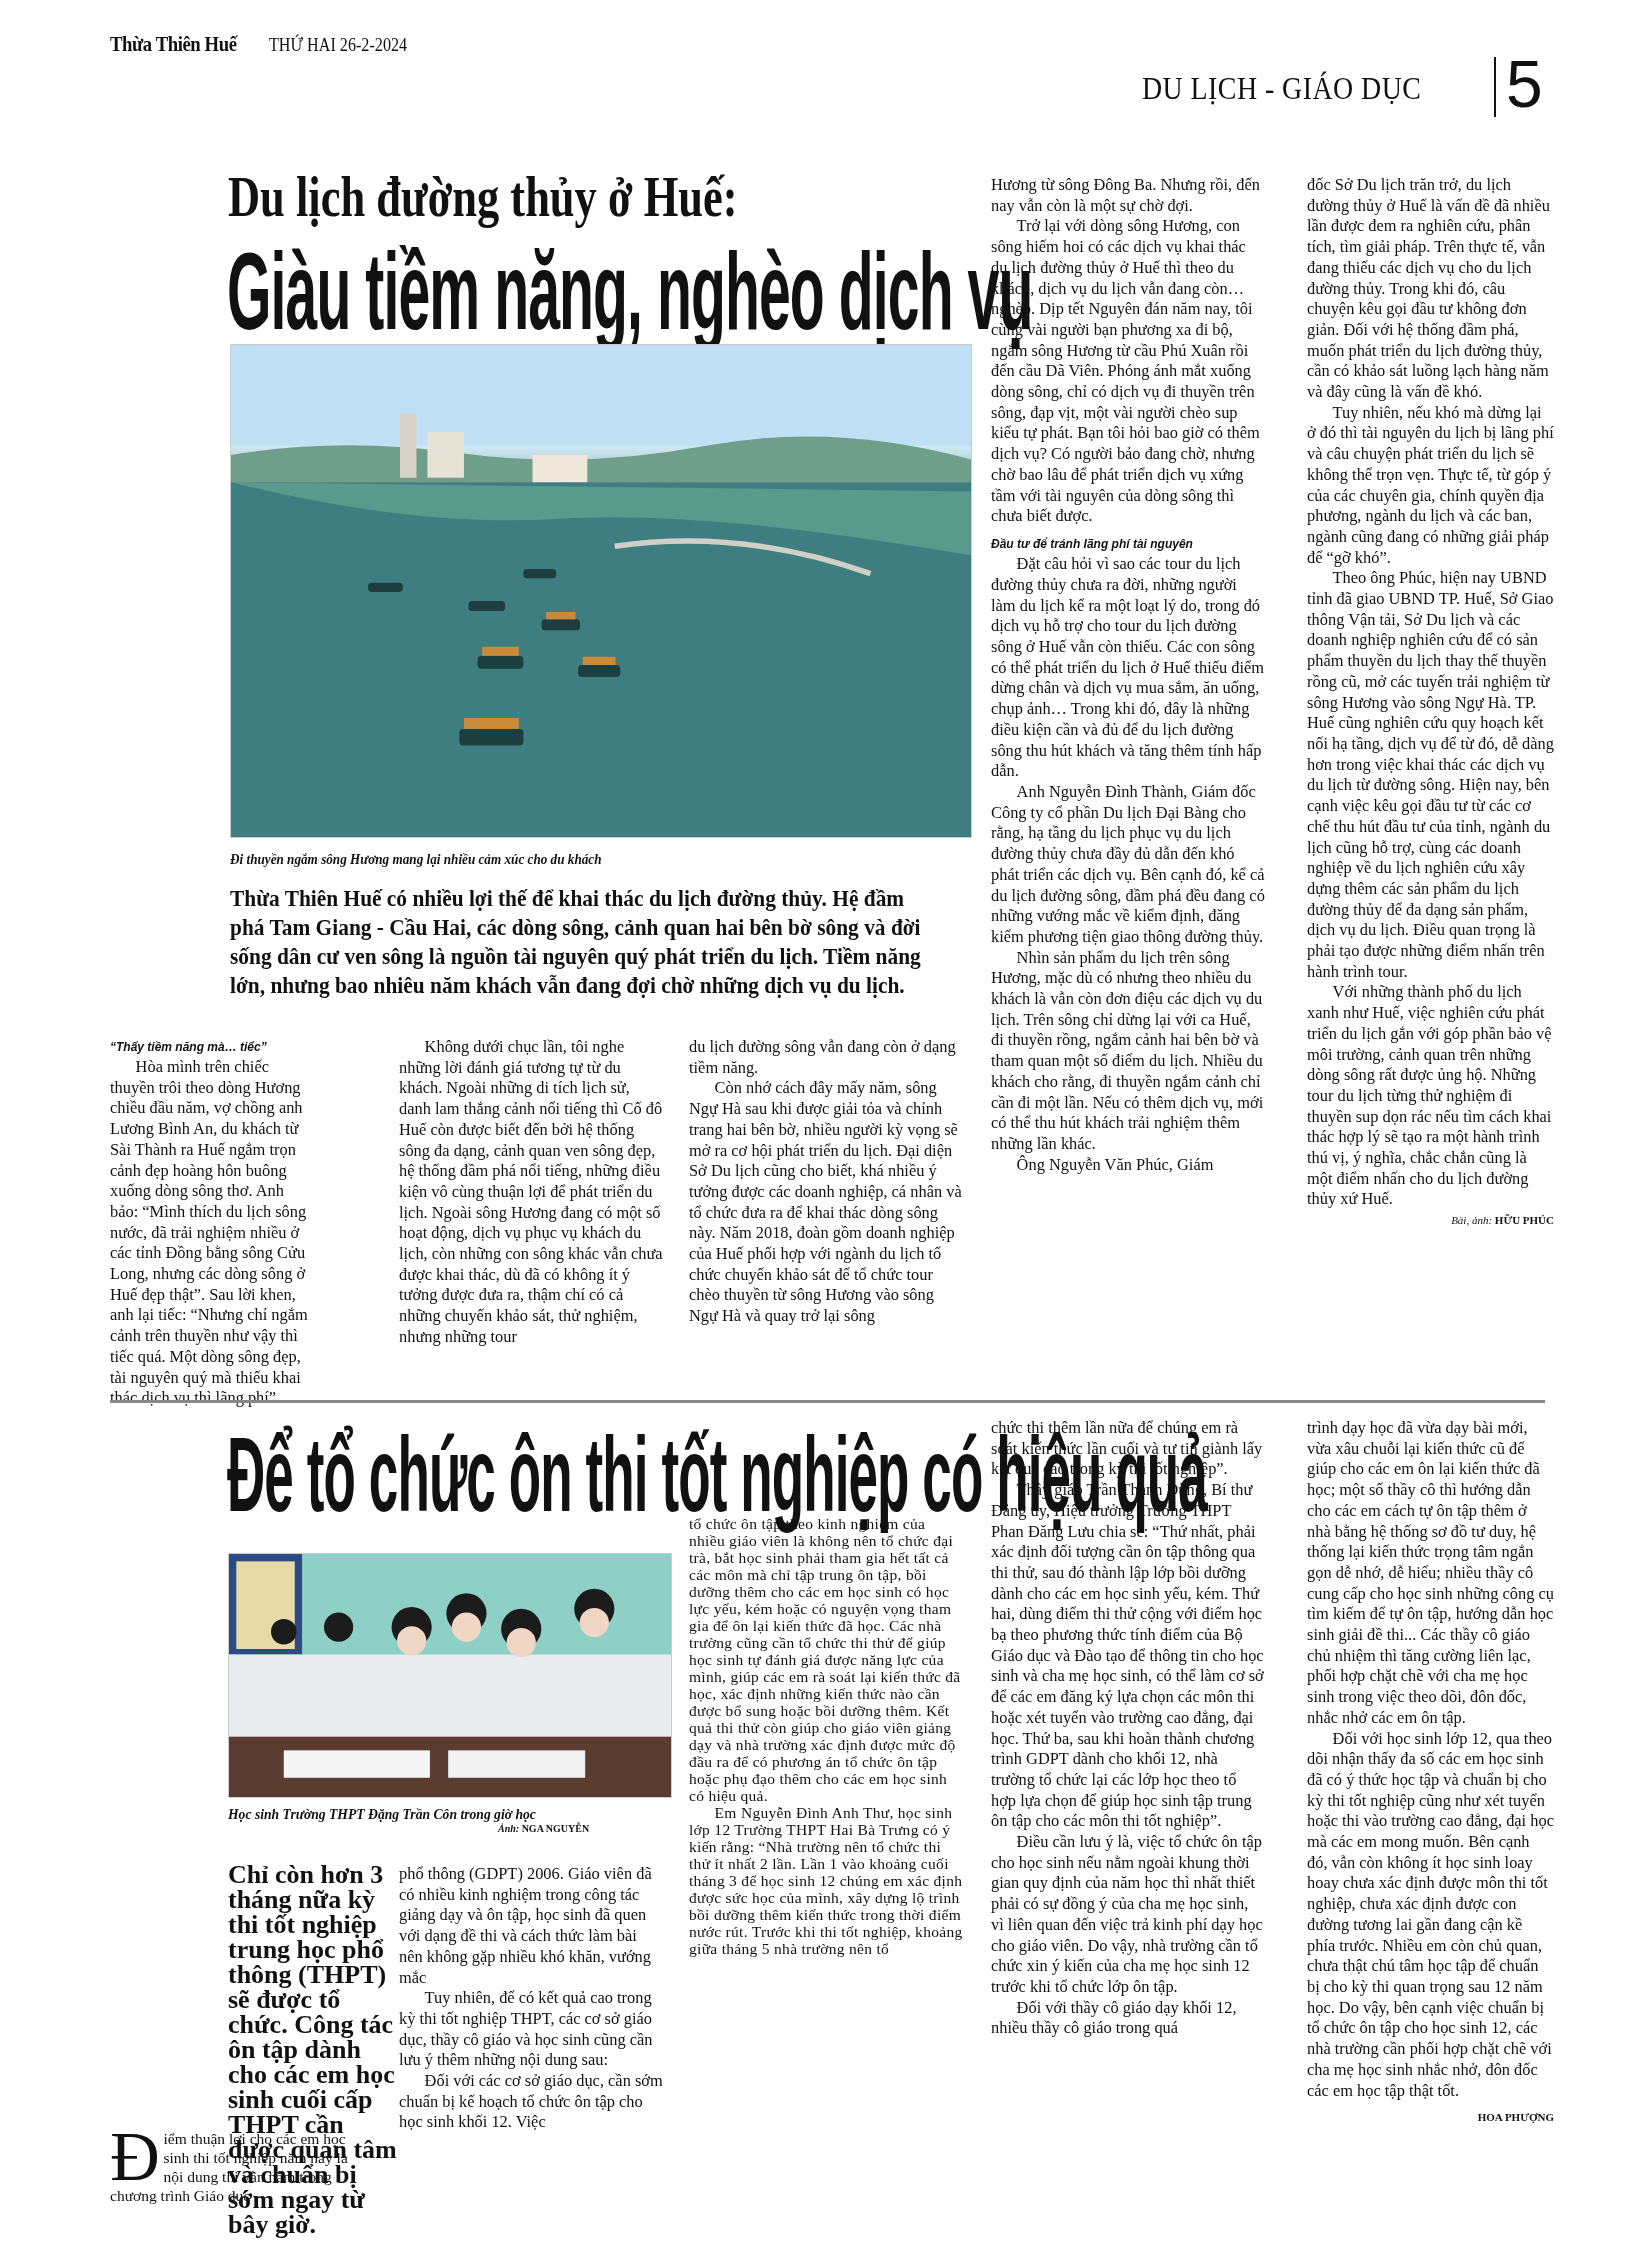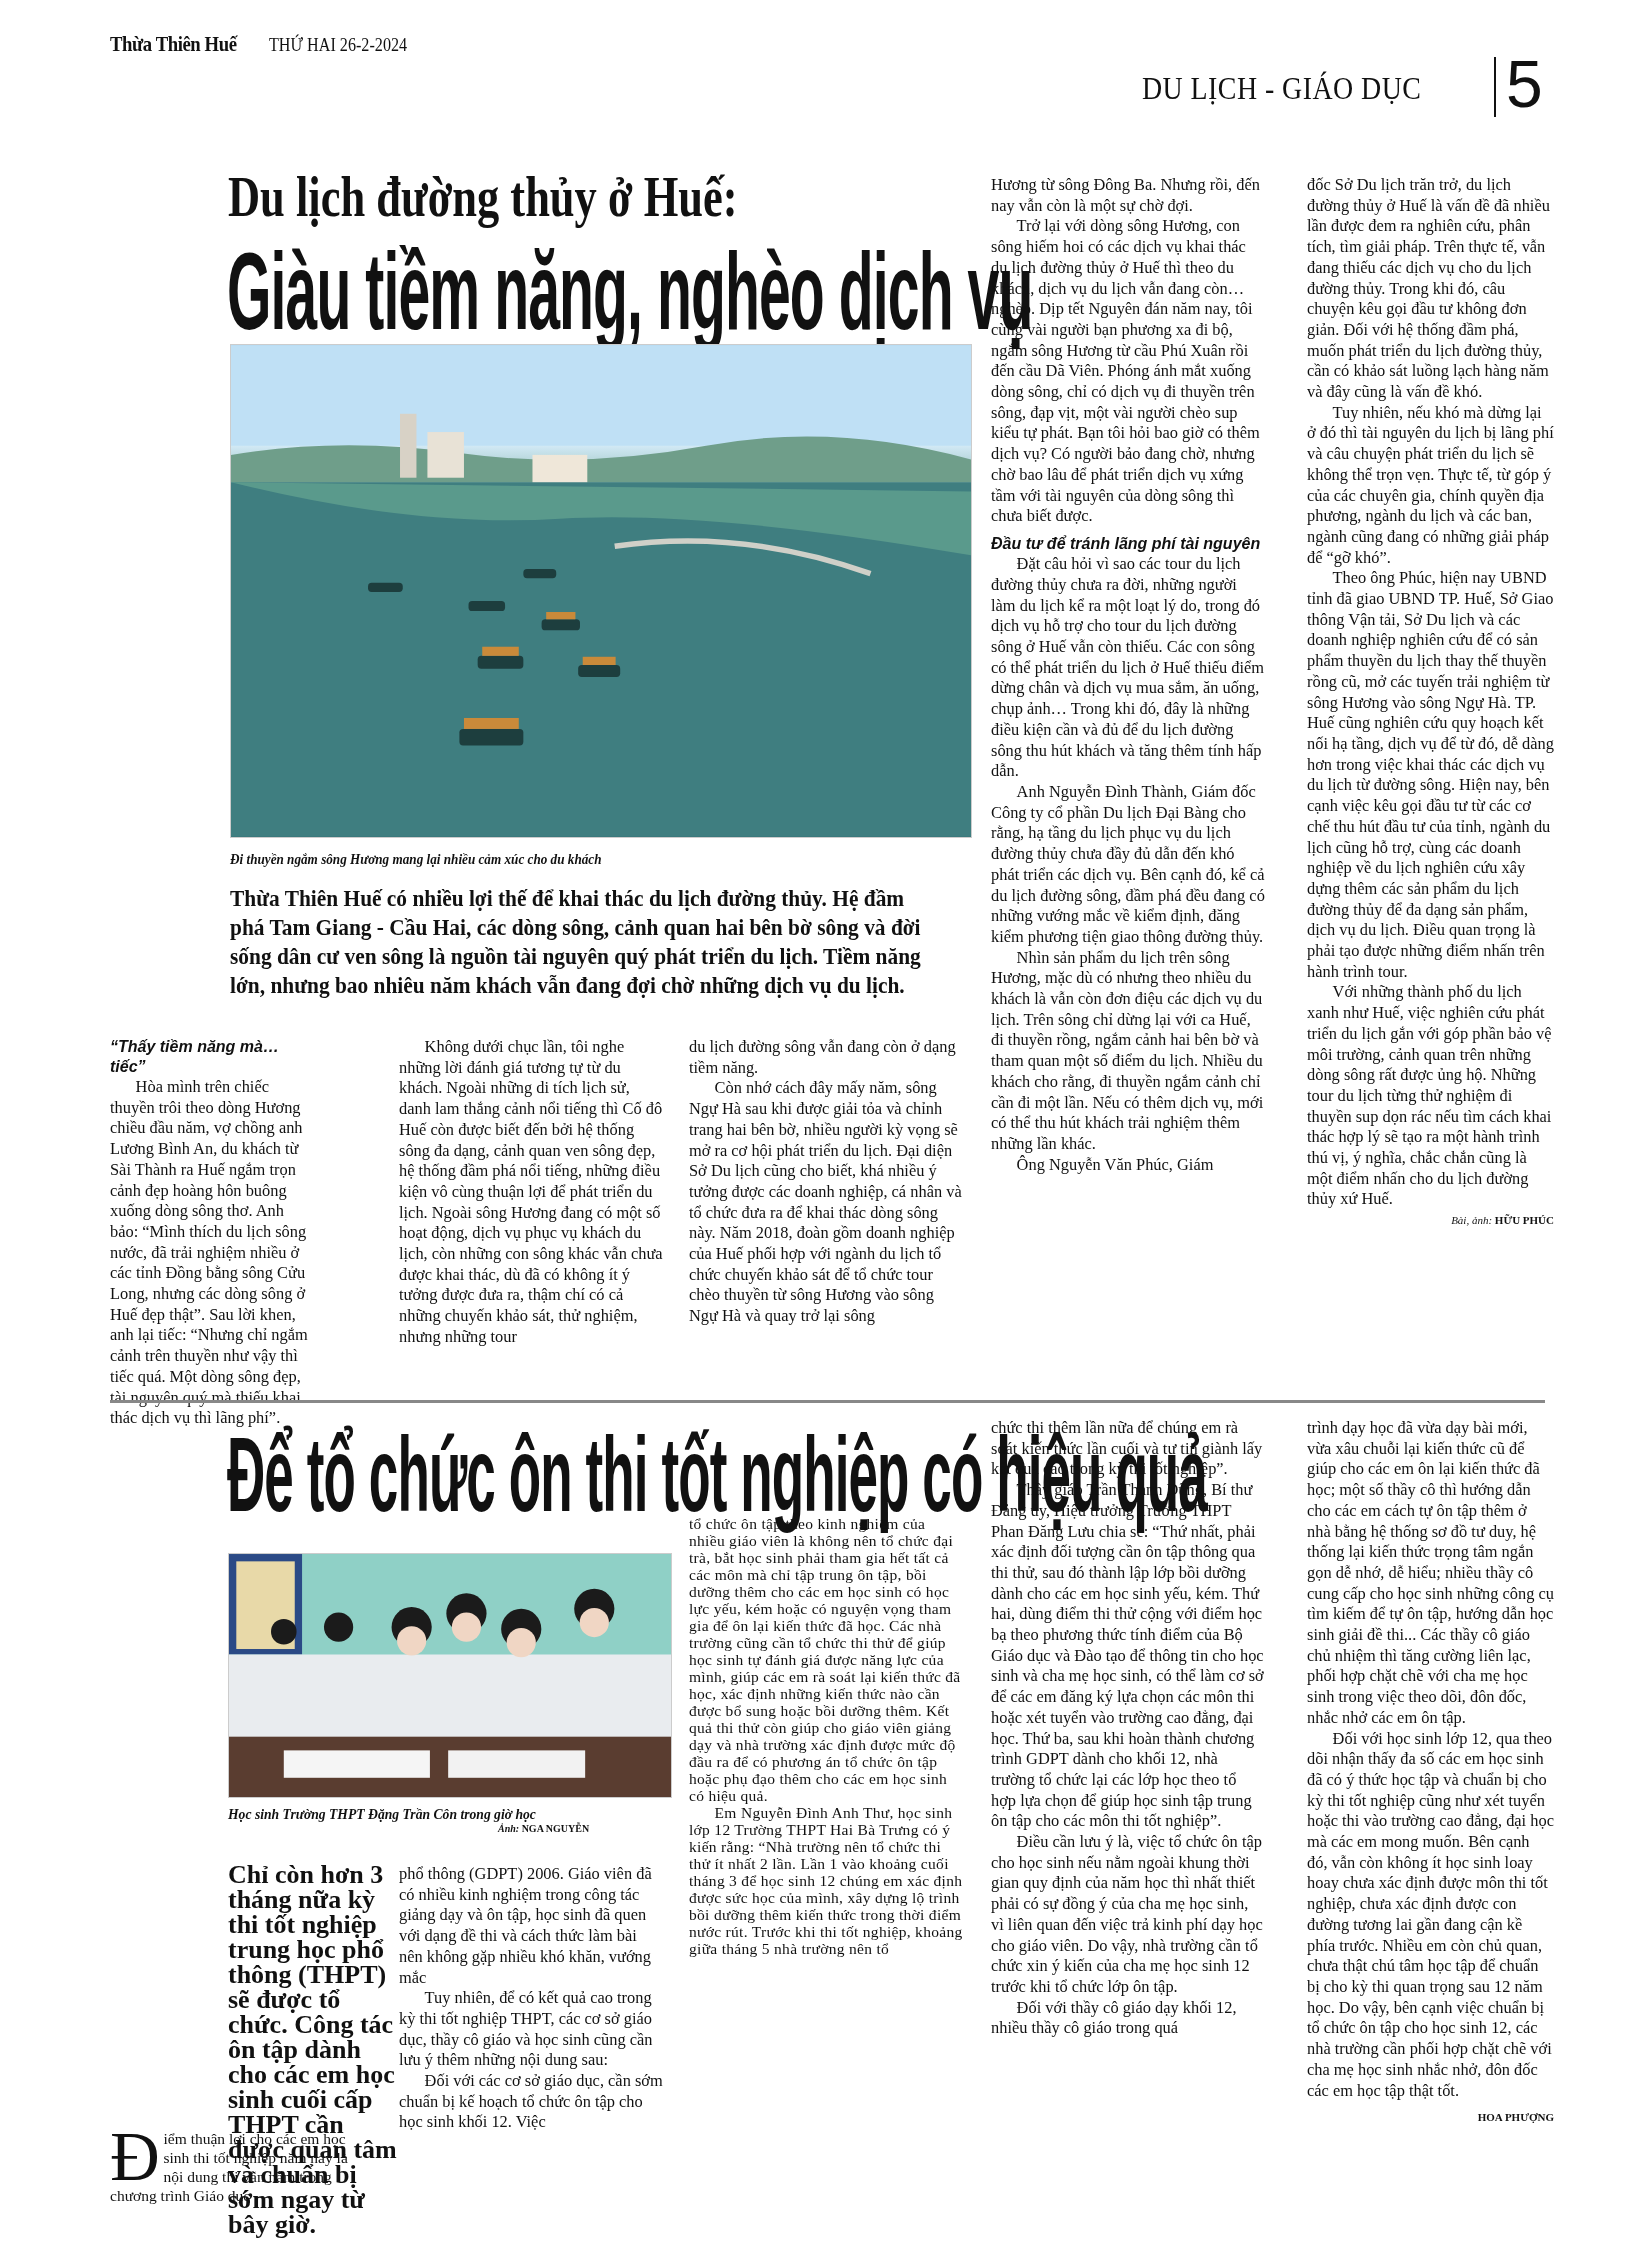--- a/index.html
+++ b/index.html
@@ -13,21 +13,21 @@
   .page-num{left:1506px;top:51px;font-family:"Liberation Sans",sans-serif;font-size:66px;line-height:66px;}
   .kicker{left:228px;top:164px;font-size:57px;font-weight:bold;transform:scaleX(0.78);transform-origin:left;white-space:nowrap;}
   .headline{left:227px;top:236px;font-family:"Liberation Sans",sans-serif;font-weight:bold;font-size:110px;line-height:110px;transform:scaleX(0.52);transform-origin:left;white-space:nowrap;letter-spacing:-1.8px;}
   .photo{border:0.9px solid #ccc;overflow:hidden;}
   .photo1{left:230px;top:344px;width:740px;height:492px;background:linear-gradient(180deg,#a9d4f2 0%,#d6ecf9 20%,#7fb0a6 30%,#4f8b85 40%,#3e7b7e 60%,#2f6c70 100%);}
   .caption1{left:230px;top:850px;font-size:15.5px;font-style:italic;font-weight:bold;transform:scaleX(0.85);transform-origin:left;white-space:nowrap;}
   .lede1{left:230px;top:884px;width:758px;font-size:23px;font-weight:bold;line-height:29px;transform:scaleX(0.93);transform-origin:left;}
   .col{font-size:16.4px;line-height:20.7px;text-align:left;}
   .col p{margin:0;text-indent:25.6px;}
   .col p.noind{text-indent:0;}
-  .subhead{font-family:"Liberation Sans",sans-serif;font-weight:bold;font-style:italic;font-size:16px;line-height:20px;}
+  .subhead{font-family:"Liberation Sans",sans-serif;font-weight:bold;font-style:italic;font-size:12px;line-height:20px;}
   .byline{font-style:italic;font-size:11px;text-align:right;}
   .byline b{font-style:normal;}
   .divider{left:110px;top:1400px;width:1435px;height:2.7px;background:#888;}
   .headline2{left:227px;top:1421px;font-family:"Liberation Sans",sans-serif;font-weight:bold;font-size:106px;line-height:106px;transform:scaleX(0.50);transform-origin:left;white-space:nowrap;letter-spacing:-1.8px;}
   .photo2{left:228px;top:1553px;width:442px;height:243px;background:linear-gradient(180deg,#7ec8c0 0%,#9bd3cb 30%,#e8ecf0 50%,#d9dce0 70%,#6b4a3a 90%,#5a3d30 100%);}
   .caption2{left:228px;top:1805px;font-size:15.5px;font-style:italic;font-weight:bold;transform:scaleX(0.88);transform-origin:left;white-space:nowrap;}
   .credit2{left:498px;top:1823px;font-size:10px;font-weight:bold;white-space:nowrap;}
   .credit2 i{font-weight:bold;}
   .lede2{left:228px;top:1862px;width:169px;font-size:26px;font-weight:bold;line-height:25px;}
   .dropcap{float:left;font-size:69px;line-height:57px;padding-right:3.7px;font-family:"Liberation Serif",serif;}

